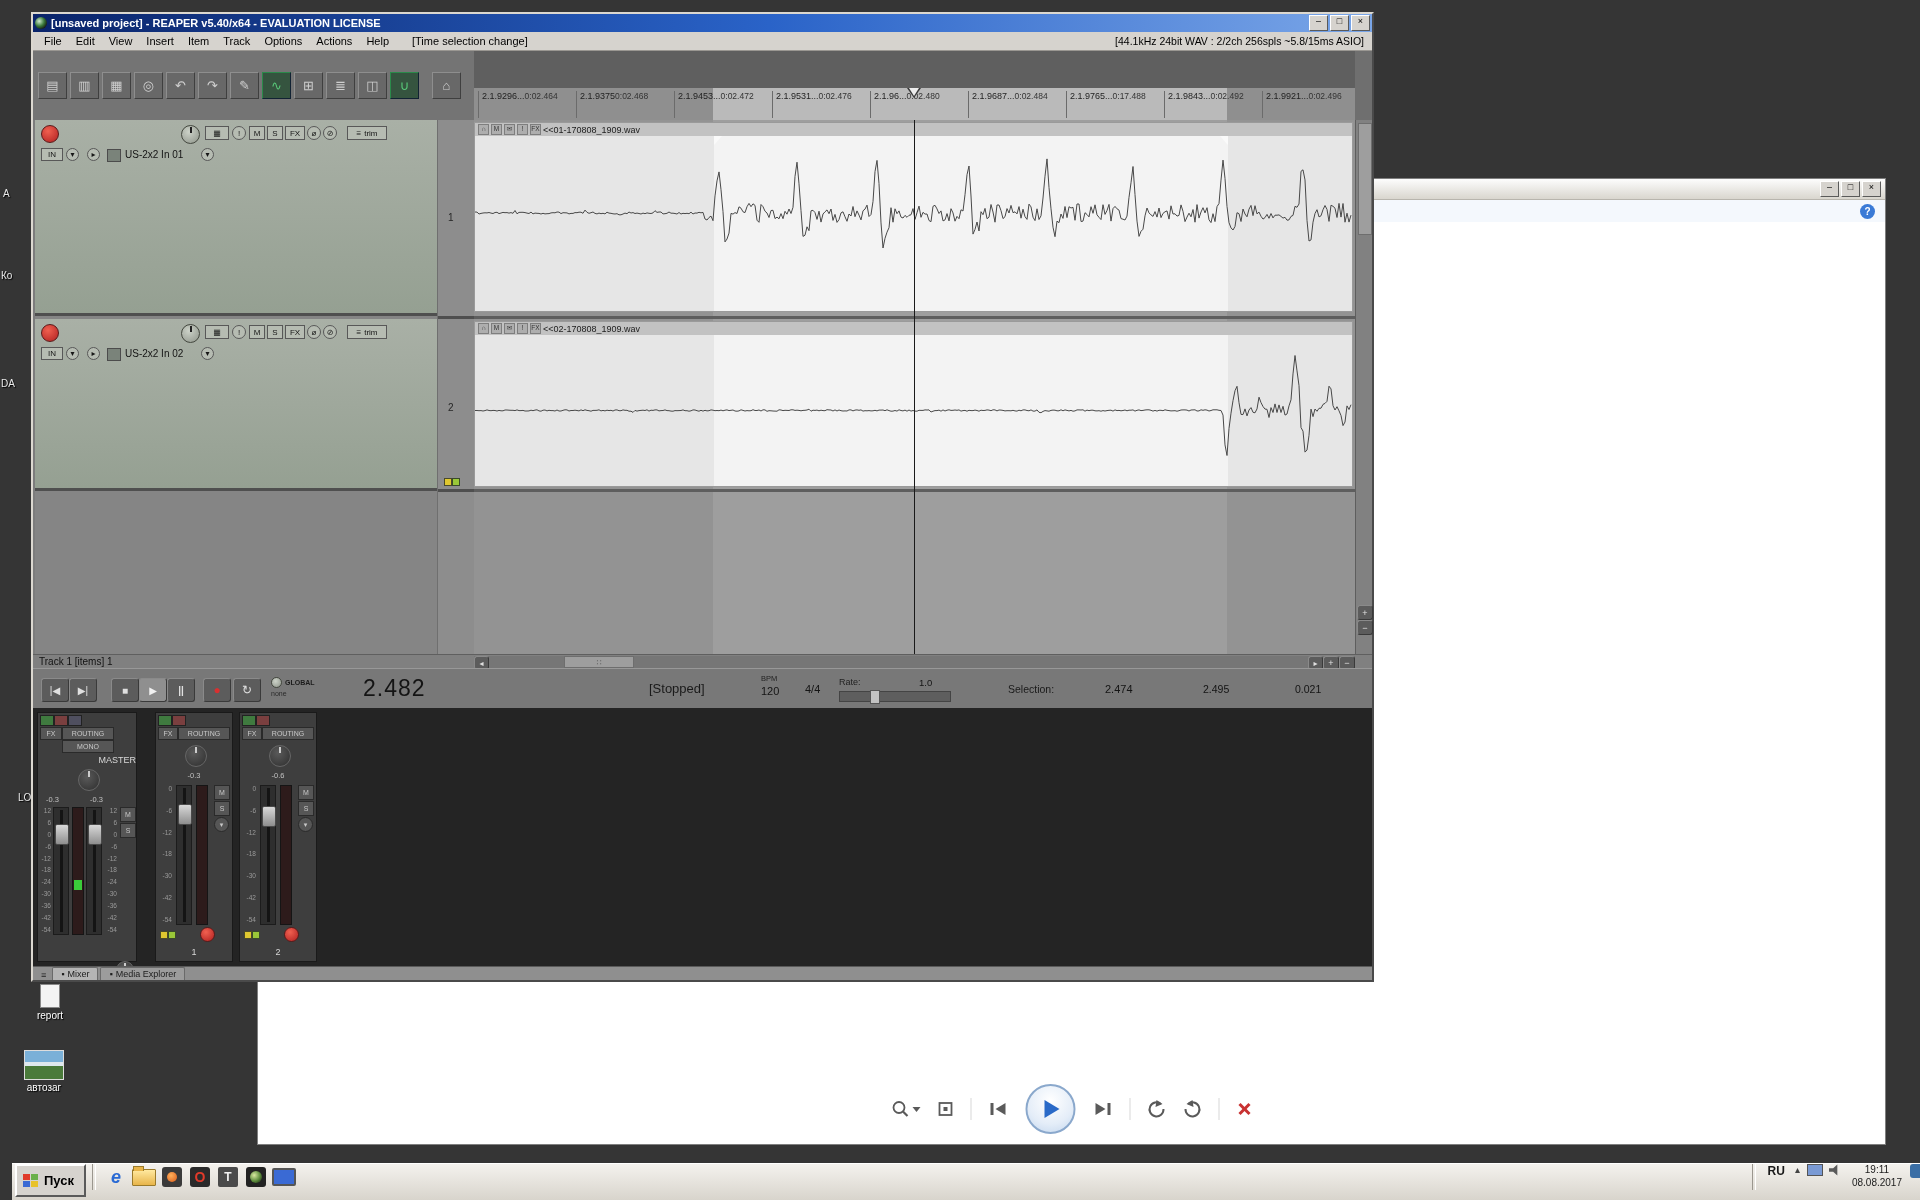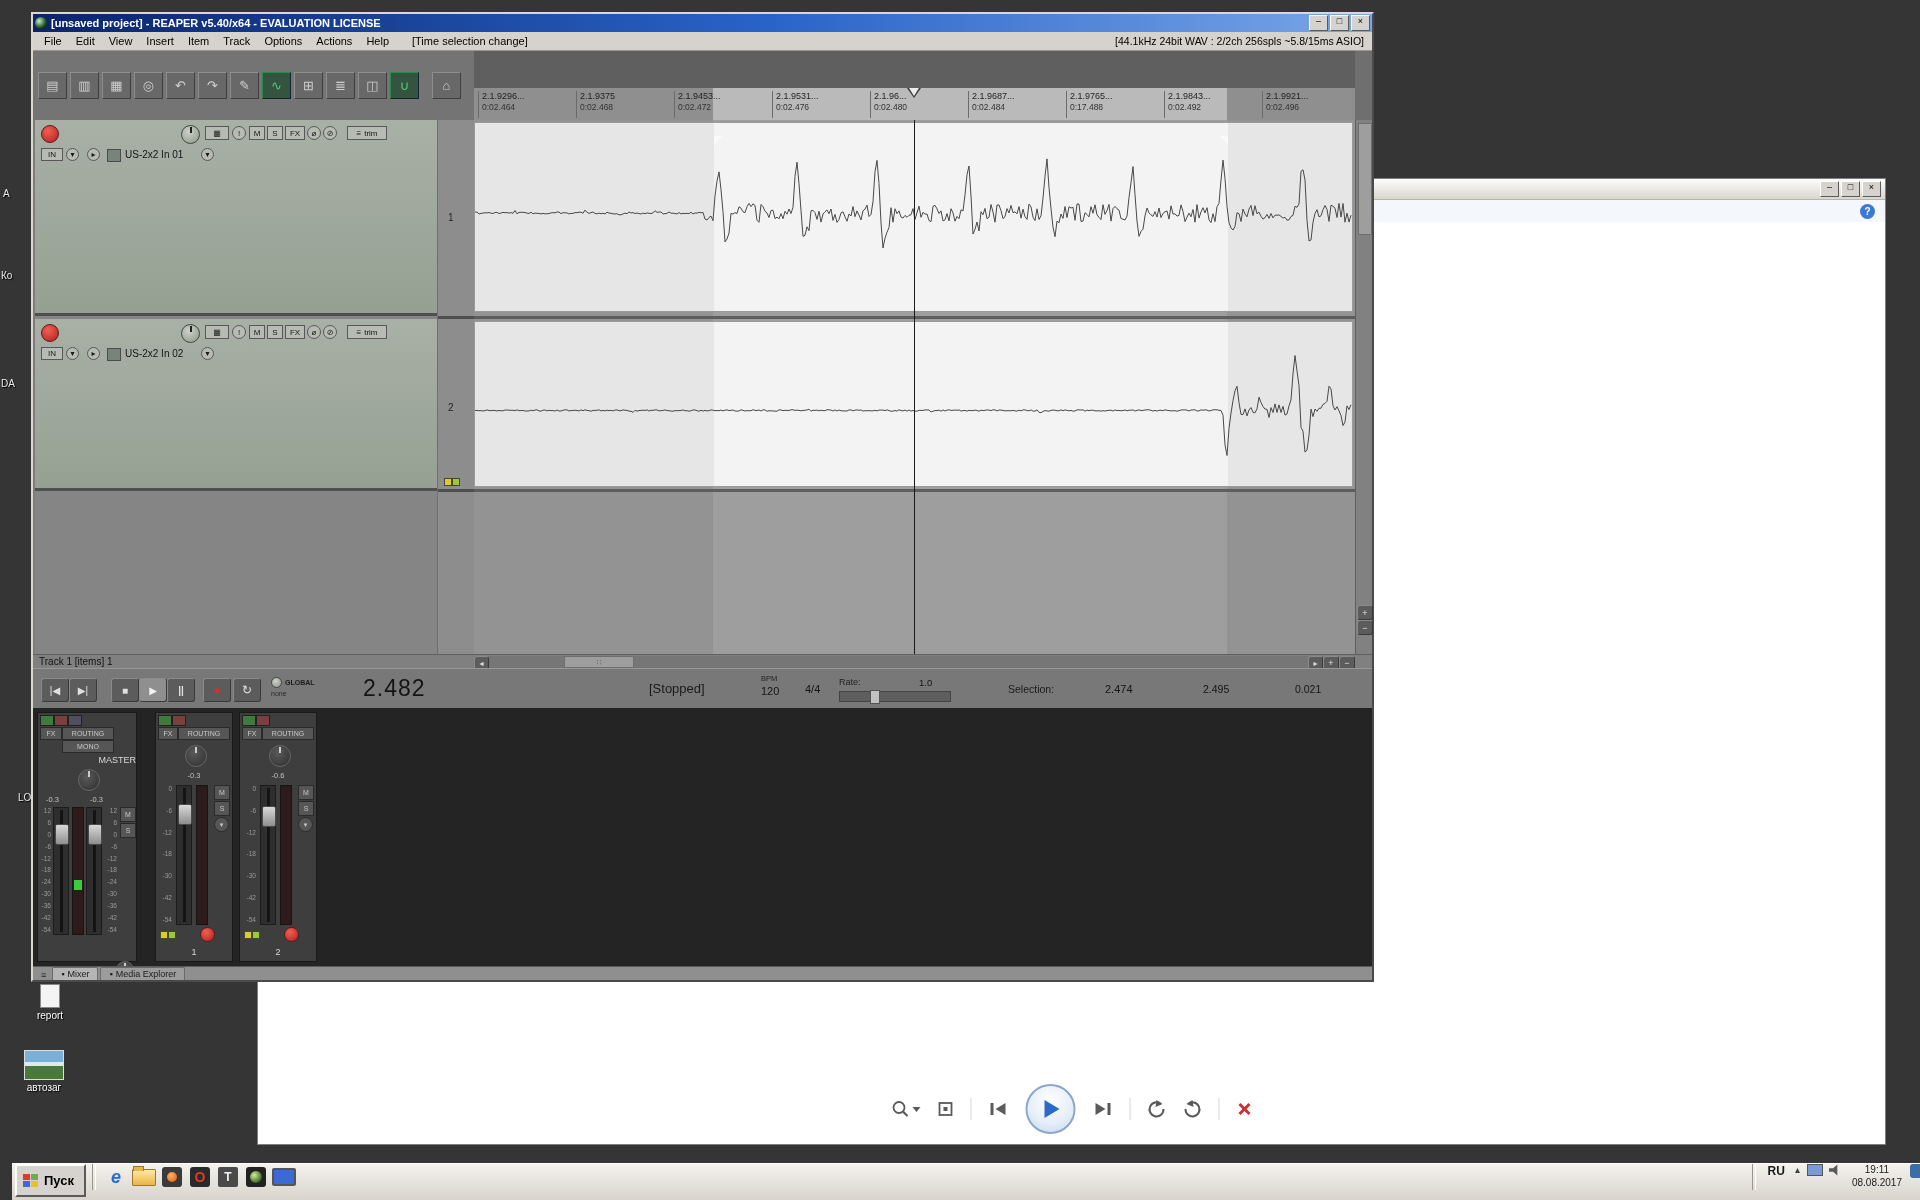--- a/index.html
+++ b/index.html
@@ -19,21 +19,21 @@
     font-size:11px;color:#000;box-sizing:border-box;padding:0 4px;border-bottom:1px solid #9a9792}
   .rp-menu [data-list] span{padding:16px 7px}
   .rp-toolbar{left:0;top:37px;width:441px;height:69px;background:#747474;display:flex;align-items:center;
     padding:0 5px;box-sizing:border-box;gap:3px}
   .tbico{width:27px;height:25px;background:#686868;border:1px solid;border-color:#8e8e8e #3f3f3f #3f3f3f #8e8e8e;
     color:#cfcfcf;font-size:13px;display:flex;align-items:center;justify-content:center}
   .tbico.act{background:#35543f;color:#59c879;border-color:#2a8a4a #123 #123 #2a8a4a}
   .rp-topstrip{left:441px;top:37px;width:881px;height:37px;background:#5f5f5f;border-bottom:1px solid #4c4c4c}
   .rp-corner{left:1322px;top:37px;width:17px;height:69px;background:#6f6f6f}
   .rp-ruler{left:441px;top:74px;width:881px;height:32px;background:#8f8f8f;border-bottom:1px solid #4f4f4f;overflow:hidden}
-  .rtick{position:absolute;top:3px;height:27px;border-left:1px solid #6b6b6b;padding-left:3px;display:flex;flex-direction:column}
+  .rtick{position:absolute;top:3px;height:27px;border-left:1px solid #6b6b6b;padding-left:3px;display:flex;}
   .rb{font-size:9px;color:#1f1f1f;line-height:11px;white-space:nowrap}
   .rt{font-size:8.5px;color:#333;line-height:11px;white-space:nowrap}
   
   .tcp{left:2px;top:106px;width:402px;height:534px;background:#858585}
   .tcp-panel{position:absolute;left:0;width:402px;background:linear-gradient(#a9b0a6,#95a092);border-bottom:3px solid #4f4f4f;box-sizing:border-box}
   .tbtn{position:absolute;background:#b6bcb2;border:1px solid #585858;color:#161616;font-size:8px;
     display:flex;align-items:center;justify-content:center;box-sizing:border-box}
   .circ{border-radius:50%}
   .knob{border-radius:50%;background:radial-gradient(circle at 40% 35%,#ccd2c8,#8e948a);border:1px solid #44483f;position:relative}
   .knob i{position:absolute;left:50%;top:1px;width:2px;height:6px;background:#222;margin-left:-1px}
@@ -308,30 +308,46 @@
     <div class="a" style="left:0;top:369px;width:37px;height:3px;background:#4f4f4f"></div>
     <div class="a" style="left:6px;top:358px;width:6px;height:6px;background:#e0c830;border:1px solid #4a4a2a"></div>
     <div class="a" style="left:14px;top:358px;width:6px;height:6px;background:#9ac838;border:1px solid #3a4a2a"></div>
   </div>
 
   <div class="a arr">
     <div class="a" style="left:239px;top:0;width:514px;height:534px;background:rgba(255,255,255,0.10)"></div>
 
     <div class="item" style="top:2px;height:190px">
       <div class="a" style="left:239px;top:0;width:514px;height:188px;background:rgba(255,255,255,0.5)"></div>
+      <div class="ihead">
+        <span class="iico">∩</span>
+        <span class="iico">M</span>
+        <span class="iico">✉</span>
+        <span class="iico">!</span>
+        <span class="iico">FX</span>
+        <span>&lt;&lt;01-170808_1909.wav</span>
+      </div>
       <div class="a" style="left:239px;top:13px;width:0;height:0;border-top:9px solid #fafafa;border-right:8px solid transparent"></div>
       <div class="a" style="left:745px;top:13px;width:0;height:0;border-top:9px solid #fafafa;border-left:8px solid transparent"></div>
       <svg class="a" style="left:0;top:13px" width="877" height="175" viewBox="0 0 877 175">
           <polyline points="0,76.0 2,76.1 4,78.0 6,77.4 8,77.0 10,76.8 12,76.9 14,76.5 16,77.1 18,77.5 20,76.5 22,76.3 24,77.6 26,77.0 28,76.4 30,76.7 32,76.6 34,77.1 36,76.6 38,77.3 40,74.5 42,77.8 44,76.4 46,76.3 48,76.3 50,76.6 52,77.1 54,77.5 56,76.1 58,77.9 60,77.1 62,77.3 64,77.4 66,78.0 68,77.3 70,77.9 72,77.7 74,77.6 76,76.9 78,76.7 80,76.8 82,76.0 84,76.1 86,77.6 88,76.7 90,76.8 92,76.9 94,77.9 96,77.4 98,77.4 100,76.6 102,76.7 104,76.2 106,76.2 108,77.3 110,74.1 112,76.3 114,77.3 116,76.7 118,76.0 120,77.4 122,77.9 124,77.1 126,77.7 128,77.3 130,77.9 132,76.2 134,77.1 136,77.3 138,77.8 140,78.0 142,77.7 144,78.8 146,78.8 148,78.0 150,77.1 152,77.7 154,76.0 156,77.0 158,76.6 160,77.5 162,77.1 164,77.5 166,78.0 168,77.1 170,77.7 172,76.9 174,77.3 176,77.5 178,76.9 180,74.7 182,76.4 184,76.0 186,76.0 188,77.9 190,77.7 192,77.3 194,76.0 196,77.2 198,77.2 200,77.5 202,78.0 204,76.5 206,78.0 208,77.3 210,77.6 212,77.3 214,77.7 216,76.2 218,78.0 220,77.0 222,77.1 224,76.3 226,76.8 228,76.4 230,83.0 232,84.0 234,81.5 236,80.1 238,84.7 240,59.9 242,44.9 244,35.9 246,53.7 248,75.6 250,105.9 252,103.0 254,97.1 256,77.4 258,78.1 260,76.6 262,77.5 264,70.8 266,72.2 268,75.8 270,76.6 272,70.7 274,67.4 276,70.7 278,67.8 280,69.4 282,84.2 284,86.3 286,68.5 288,70.7 290,75.2 292,77.0 294,81.5 296,74.5 298,74.3 300,82.6 302,81.1 304,82.8 306,77.6 308,82.7 310,75.3 312,78.2 314,73.0 316,77.5 318,71.3 320,40.4 322,26.2 324,47.8 326,74.6 328,100.4 330,99.2 332,90.8 334,94.7 336,74.8 338,74.3 340,76.6 342,83.4 344,75.2 346,86.1 348,78.0 350,75.8 352,73.9 354,77.7 356,73.0 358,84.4 360,78.4 362,86.4 364,83.6 366,76.9 368,75.8 370,80.8 372,85.3 374,78.0 376,80.0 378,70.5 380,80.7 382,74.9 384,79.1 386,83.9 388,74.8 390,73.1 392,69.1 394,80.5 396,78.5 398,65.5 400,35.6 402,24.4 404,47.5 406,86.9 408,112.0 410,102.3 412,96.2 414,91.7 416,71.7 418,86.2 420,72.8 422,77.7 424,74.9 426,81.1 428,82.0 430,79.4 432,81.3 434,79.3 436,78.8 438,72.6 440,83.4 442,76.7 444,70.1 446,81.3 448,76.3 450,78.1 452,78.0 454,84.5 456,85.7 458,70.3 460,69.3 462,72.9 464,77.5 466,74.9 468,84.9 470,83.9 472,77.6 474,84.9 476,72.7 478,76.9 480,85.2 482,80.4 484,82.7 486,73.8 488,75.0 490,58.7 492,38.7 494,30.0 496,60.0 498,98.1 500,93.4 502,86.0 504,95.0 506,75.7 508,78.7 510,72.4 512,82.7 514,81.2 516,68.5 518,76.0 520,86.2 522,69.0 524,69.0 526,74.7 528,82.6 530,80.7 532,72.6 534,77.0 536,69.4 538,76.7 540,75.8 542,77.9 544,70.6 546,82.2 548,73.2 550,80.7 552,83.4 554,68.1 556,70.9 558,81.2 560,84.6 562,72.8 564,83.5 566,79.8 568,62.0 570,40.2 572,22.9 574,51.6 576,72.8 578,91.2 580,100.7 582,85.1 584,86.7 586,78.0 588,82.4 590,70.5 592,81.6 594,70.7 596,72.0 598,71.3 600,84.3 602,68.0 604,68.0 606,85.5 608,85.1 610,76.7 612,78.5 614,80.9 616,70.7 618,77.3 620,68.8 622,78.8 624,81.3 626,83.6 628,68.7 630,78.4 632,74.5 634,68.4 636,85.1 638,72.6 640,70.4 642,72.8 644,74.1 646,82.6 648,83.2 650,84.0 652,80.1 654,61.3 656,46.8 658,30.5 660,58.6 662,85.1 664,100.4 666,95.3 668,93.2 670,79.8 672,72.0 674,76.9 676,78.9 678,80.4 680,75.6 682,81.1 684,72.0 686,81.6 688,77.4 690,75.8 692,74.9 694,83.1 696,69.8 698,78.0 700,77.8 702,80.1 704,79.4 706,68.9 708,75.4 710,85.6 712,81.1 714,77.2 716,80.8 718,73.5 720,86.2 722,68.6 724,82.1 726,76.0 728,71.7 730,76.9 732,71.7 734,83.8 736,86.6 738,77.7 740,85.6 742,70.6 744,67.5 746,44.1 748,24.1 750,42.4 752,70.4 754,86.7 756,91.9 758,94.0 760,90.5 762,76.7 764,77.7 766,85.5 768,73.0 770,78.0 772,80.8 774,73.2 776,69.4 778,79.6 780,69.7 782,77.9 784,76.1 786,80.3 788,83.1 790,81.6 792,78.4 794,82.3 796,77.5 798,81.9 800,79.2 802,79.2 804,78.9 806,80.4 808,82.1 810,81.3 812,84.2 814,83.9 816,80.4 818,79.4 820,70.3 822,71.3 824,68.0 826,35.3 828,33.8 830,43.9 832,84.4 834,105.0 836,103.9 838,86.2 840,77.5 842,73.7 844,80.9 846,79.8 848,73.7 850,69.5 852,73.4 854,85.4 856,69.2 858,70.3 860,72.2 862,81.5 864,67.4 866,81.1 868,67.5 870,86.2 872,77.2 874,86.1 876,79.1" fill="none" stroke="#484848" stroke-width="1"></polyline>
         </svg>
     </div>
     <div class="a" style="left:0;top:196px;width:881px;height:3px;background:#5e5e5e"></div>
 
     <div class="item" style="top:201px;height:166px">
       <div class="a" style="left:239px;top:0;width:514px;height:164px;background:rgba(255,255,255,0.5)"></div>
+      <div class="ihead">
+        <span class="iico">∩</span>
+        <span class="iico">M</span>
+        <span class="iico">✉</span>
+        <span class="iico">!</span>
+        <span class="iico">FX</span>
+        <span>&lt;&lt;02-170808_1909.wav</span>
+      </div>
       <svg class="a" style="left:0;top:13px" width="877" height="151" viewBox="0 0 877 151">
           <polyline points="0,75.5 2,75.5 4,75.7 6,75.6 8,76.0 10,75.6 12,74.9 14,75.5 16,75.7 18,75.4 20,75.5 22,76.0 24,75.4 26,75.8 28,75.8 30,75.0 32,75.0 34,75.2 36,75.3 38,75.3 40,75.6 42,74.9 44,75.6 46,75.6 48,75.4 50,76.0 52,76.0 54,75.9 56,75.2 58,75.7 60,75.1 62,74.8 64,75.9 66,76.2 68,75.2 70,75.0 72,75.9 74,75.3 76,75.6 78,75.6 80,76.0 82,75.0 84,76.0 86,76.0 88,75.3 90,74.8 92,74.9 94,76.0 96,75.5 98,75.5 100,75.2 102,75.5 104,75.9 106,74.9 108,75.7 110,74.8 112,75.4 114,75.7 116,76.2 118,75.4 120,75.4 122,75.3 124,74.8 126,75.9 128,75.4 130,75.9 132,75.2 134,75.6 136,75.3 138,76.0 140,75.0 142,74.9 144,75.7 146,75.7 148,74.9 150,75.3 152,75.3 154,76.2 156,76.2 158,77.4 160,75.4 162,76.1 164,75.6 166,75.4 168,75.2 170,75.5 172,74.8 174,76.1 176,75.2 178,75.4 180,74.9 182,74.9 184,75.9 186,75.6 188,75.5 190,74.9 192,75.6 194,75.7 196,76.1 198,76.2 200,75.6 202,75.7 204,75.6 206,75.5 208,74.9 210,75.7 212,75.7 214,76.2 216,75.8 218,74.9 220,75.0 222,75.7 224,76.2 226,75.3 228,76.1 230,75.3 232,75.9 234,75.7 236,74.9 238,75.2 240,75.7 242,75.5 244,75.7 246,75.1 248,75.8 250,75.2 252,74.9 254,75.6 256,75.3 258,75.0 260,76.0 262,76.2 264,75.9 266,74.8 268,75.4 270,76.0 272,75.6 274,75.8 276,75.7 278,74.7 280,75.5 282,75.5 284,75.0 286,76.0 288,74.8 290,74.9 292,76.3 294,75.7 296,75.8 298,76.0 300,76.1 302,76.2 304,74.8 306,75.0 308,75.6 310,75.3 312,75.4 314,75.5 316,74.8 318,74.8 320,75.4 322,75.2 324,75.4 326,75.8 328,75.4 330,75.3 332,75.0 334,74.2 336,76.2 338,75.2 340,75.4 342,75.1 344,75.8 346,75.2 348,75.6 350,75.7 352,74.7 354,74.9 356,75.0 358,76.0 360,74.9 362,76.0 364,75.0 366,75.7 368,76.0 370,75.9 372,76.0 374,74.9 376,74.9 378,75.9 380,75.1 382,74.9 384,75.3 386,74.9 388,76.1 390,75.7 392,75.8 394,75.6 396,75.9 398,75.8 400,75.3 402,75.9 404,75.1 406,75.1 408,75.0 410,75.7 412,74.8 414,75.6 416,76.2 418,76.1 420,75.5 422,76.1 424,74.8 426,75.5 428,75.9 430,75.1 432,76.2 434,75.0 436,76.1 438,75.5 440,76.1 442,76.2 444,75.3 446,75.4 448,75.4 450,74.9 452,75.0 454,74.9 456,77.0 458,76.2 460,75.6 462,75.6 464,75.1 466,76.2 468,74.9 470,76.0 472,75.2 474,74.8 476,75.4 478,75.3 480,75.0 482,75.3 484,74.9 486,76.1 488,75.6 490,75.4 492,76.2 494,75.3 496,75.6 498,75.6 500,75.1 502,75.5 504,76.2 506,75.2 508,75.5 510,75.4 512,74.9 514,75.1 516,75.7 518,74.8 520,74.9 522,75.9 524,75.0 526,75.1 528,75.4 530,75.9 532,75.7 534,75.7 536,75.8 538,75.3 540,75.9 542,76.1 544,75.2 546,75.8 548,74.9 550,74.9 552,75.5 554,75.8 556,74.9 558,76.1 560,76.1 562,74.9 564,77.3 566,77.7 568,76.4 570,75.6 572,75.9 574,76.2 576,75.4 578,75.1 580,75.2 582,75.8 584,75.8 586,74.8 588,75.8 590,74.9 592,75.4 594,75.9 596,75.4 598,76.2 600,75.9 602,74.9 604,74.9 606,75.0 608,74.8 610,76.2 612,75.1 614,75.7 616,75.2 618,75.2 620,75.8 622,75.9 624,75.7 626,76.2 628,75.6 630,76.0 632,75.6 634,75.3 636,75.2 638,76.1 640,74.9 642,75.6 644,75.4 646,75.8 648,75.5 650,75.0 652,75.8 654,75.2 656,75.2 658,74.9 660,76.1 662,75.3 664,74.9 666,75.6 668,75.4 670,75.0 672,74.8 674,74.8 676,75.3 678,76.1 680,75.4 682,76.1 684,75.3 686,75.3 688,75.7 690,74.8 692,75.3 694,75.6 696,75.9 698,75.8 700,75.7 702,76.2 704,75.7 706,75.0 708,74.9 710,74.9 712,75.1 714,76.0 716,75.0 718,74.9 720,74.8 722,76.0 724,75.9 726,74.8 728,75.3 730,74.8 732,75.1 734,76.0 736,75.5 738,74.8 740,74.8 742,74.8 744,75.3 746,75.5 748,80.1 750,109.9 752,120.5 754,93.5 756,78.2 758,65.6 760,55.7 762,51.3 764,67.7 766,79.4 768,79.6 770,73.9 772,80.9 774,75.0 776,72.6 778,77.3 780,77.8 782,73.9 784,62.2 786,67.6 788,71.5 790,74.1 792,74.3 794,82.5 796,72.6 798,77.5 800,68.9 802,77.5 804,69.9 806,77.5 808,71.3 810,80.1 812,79.0 814,70.9 816,64.8 818,38.9 820,20.5 822,35.9 824,50.6 826,92.5 828,96.2 830,117.1 832,115.0 834,100.3 836,74.1 838,81.6 840,74.0 842,76.3 844,73.3 846,73.2 848,69.4 850,68.4 852,66.3 854,51.2 856,53.9 858,70.7 860,75.0 862,71.7 864,75.8 866,80.5 868,90.6 870,87.0 872,70.9 874,74.5 876,69.7" fill="none" stroke="#484848" stroke-width="1"></polyline>
         </svg>
     </div>
     <div class="a" style="left:0;top:369px;width:881px;height:3px;background:#5e5e5e"></div>
     <div class="a" style="left:440px;top:0;width:1px;height:534px;background:#1a1a1a"></div>
   </div>
 
   <div class="a vscroll">
     <div class="a" style="left:2px;top:3px;width:12px;height:110px;background:#9e9e9e;border:1px solid #6e6e6e"></div>

